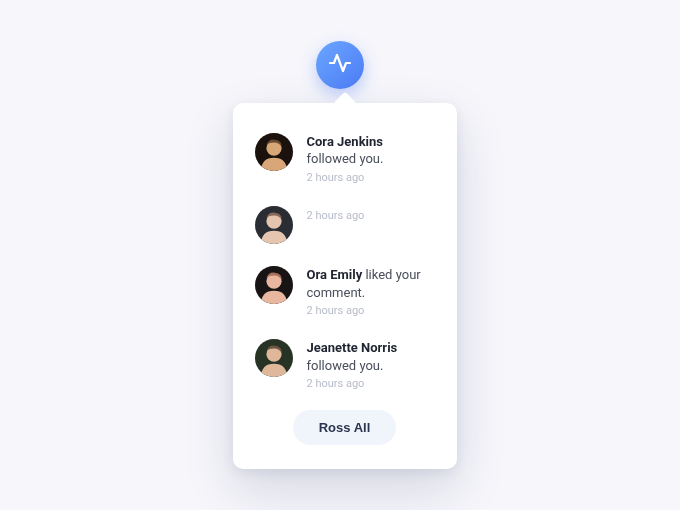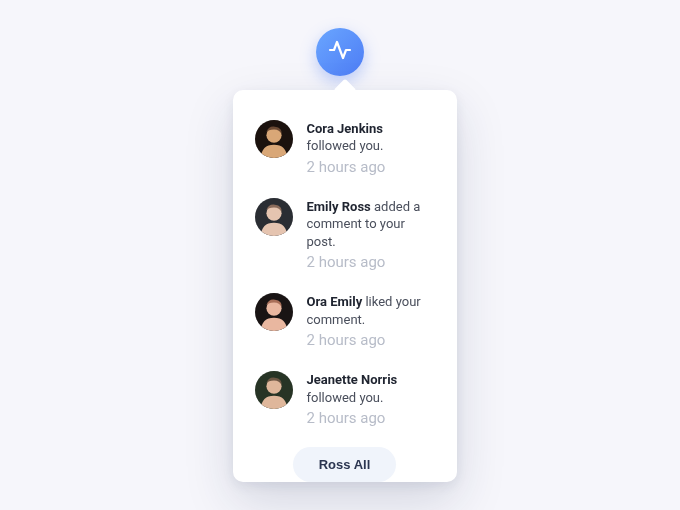--- a/index.html
+++ b/index.html
@@ -29,21 +29,21 @@
     cursor: pointer;
     margin-bottom: 14px;
   }
   .trigger svg { width: 24px; height: 24px; }
   .card {
     position: relative;
     width: 224px;
     background: #ffffff;
     border-radius: 10px;
     box-shadow: 0 20px 50px rgba(30,40,80,0.15), 0 4px 12px rgba(30,40,80,0.08);
-    padding: 22px 22px 0 22px;
+    padding: 22px 22px 24px 22px;
     margin-left: 9px;
   }
   .card::before {
     content: "";
     position: absolute;
     top: -8px;
     left: 50%;
     transform: translateX(-50%) rotate(45deg);
     width: 16px;
     height: 16px;
@@ -73,21 +73,21 @@
     font-size: 13px;
     line-height: 1.35;
     color: #4a4f5c;
   }
   .line .name {
     font-weight: 700;
     color: #1f2430;
   }
   .time {
     margin-top: 3px;
-    font-size: 15px;
+    font-size: 11px;
     color: #b7bcc8;
   }
   .footer {
     display: flex;
     justify-content: center;
     padding-top: 6px;
   }
   .viewall {
     background: #f0f4fb;
     color: #2b3550;
@@ -134,21 +134,20 @@
           <div class="avatar">
             <svg viewBox="0 0 40 40" xmlns="http://www.w3.org/2000/svg">
     <rect width="40" height="40" fill="#2a2d33"></rect>
     <circle cx="20" cy="16" r="8" fill="#e5c4b0"></circle>
     <path d="M12 13 Q14 6 21 7 Q29 8 28 15 Q26 10 20 10 Q14 10 12 13 Z" fill="#8a6b5b"></path>
     <path d="M6 42 Q6 26 20 26 Q34 26 34 42 Z" fill="#e5c4b0"></path>
     <path d="M6 42 Q6 28 20 28 Q34 28 34 42 L34 44 L6 44 Z" fill="#8a6b5b" opacity="0.0"></path>
   </svg>
           </div>
           <div class="text">
-            <div class="line"><span class="name">Emily Ross</span> <span>added a comment to your post.</span></div>
             <div class="time">2 hours ago</div>
           </div>
         </div>
         <div class="item">
           <div class="avatar">
             <svg viewBox="0 0 40 40" xmlns="http://www.w3.org/2000/svg">
     <rect width="40" height="40" fill="#191414"></rect>
     <circle cx="20" cy="16" r="8" fill="#e9b7a0"></circle>
     <path d="M12 13 Q14 6 21 7 Q29 8 28 15 Q26 10 20 10 Q14 10 12 13 Z" fill="#a9705a"></path>
     <path d="M6 42 Q6 26 20 26 Q34 26 34 42 Z" fill="#e9b7a0"></path>

